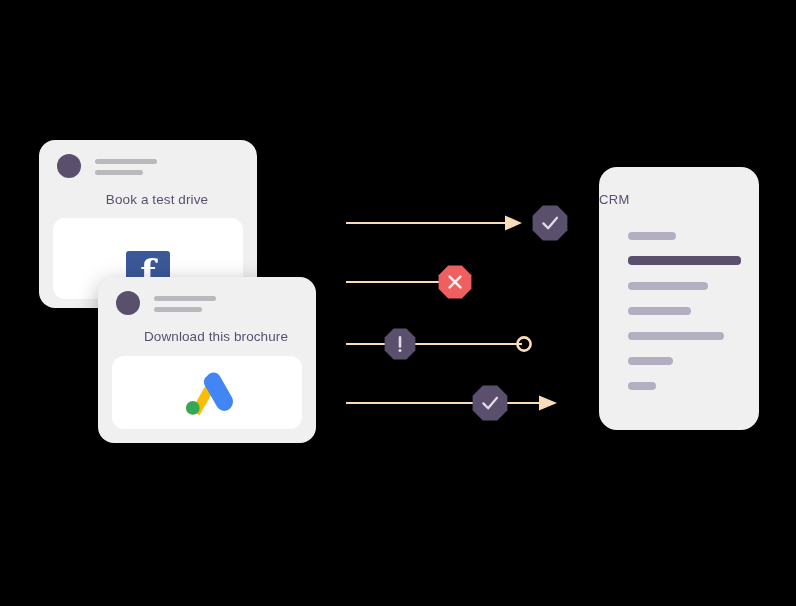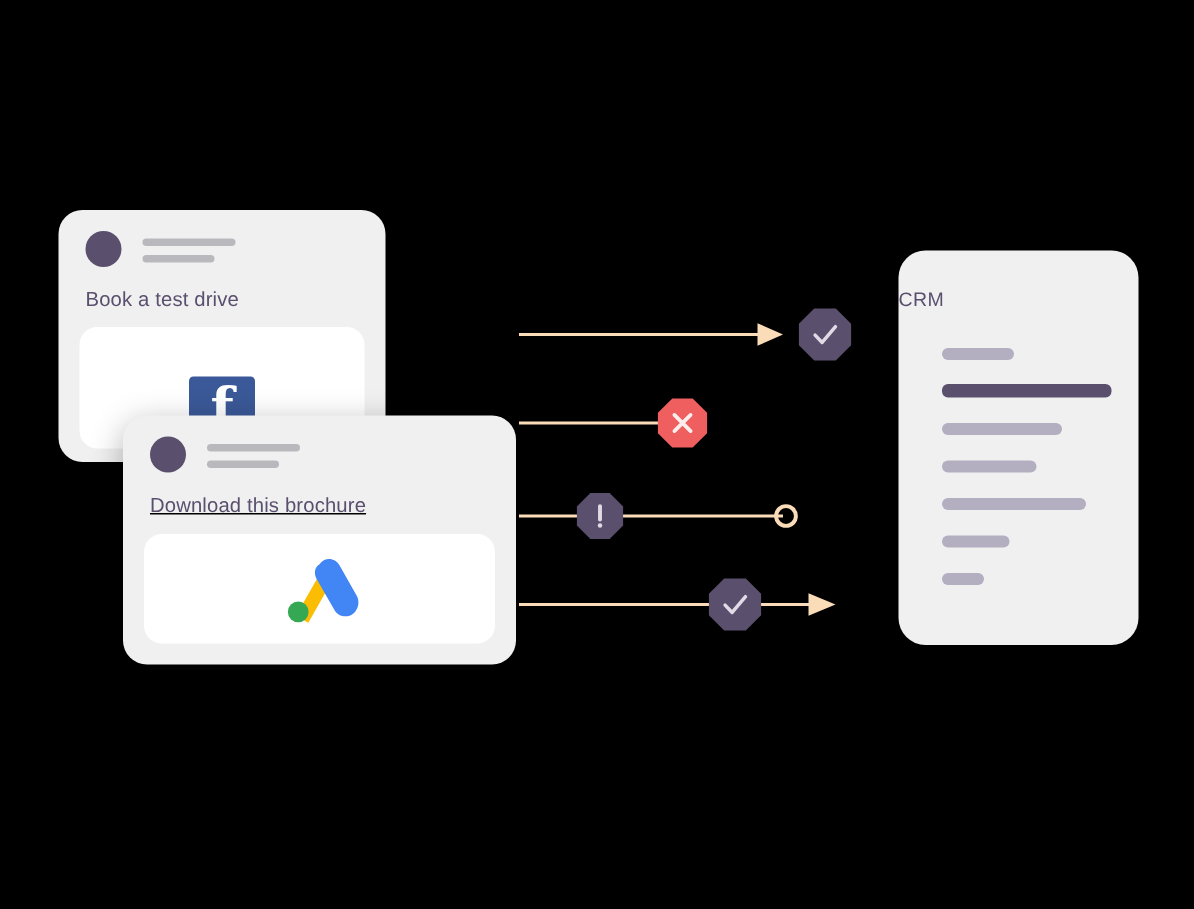--- a/index.html
+++ b/index.html
@@ -21,28 +21,29 @@
     height: 606px;
     background: #000000;
   }
 
   
   .ad-card {
     position: absolute;
     background: #f0f0f1;
     border-radius: 16px;
     box-shadow: 0 6px 22px rgba(0,0,0,0.30);
+    text-align: center;
   }
   #ad-card-1 {
     left: 39px; top: 140px;
     width: 218px; height: 168px;
   }
   #ad-card-2 {
-    left: 82px; top: 277px;
-    width: 262px; height: 166px; text-decoration: underline;
+    left: 98px; top: 277px;
+    width: 218px; height: 166px;
   }
   .card-head {
     display: flex;
     align-items: center;
     padding: 14px 0 0 18px;
     gap: 14px;
   }
   .avatar {
     width: 24px; height: 24px;
     border-radius: 50%;

